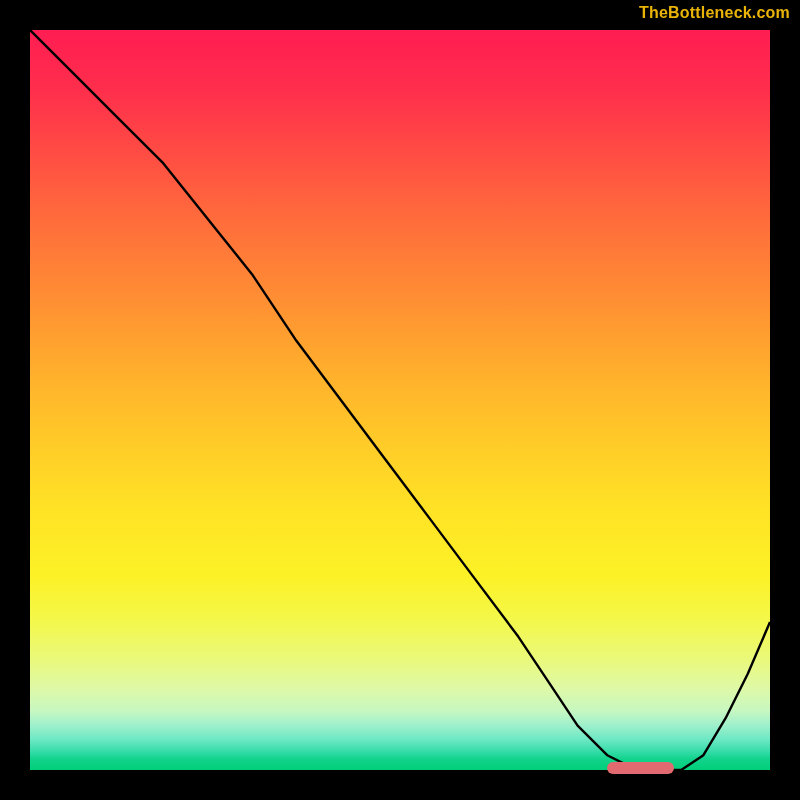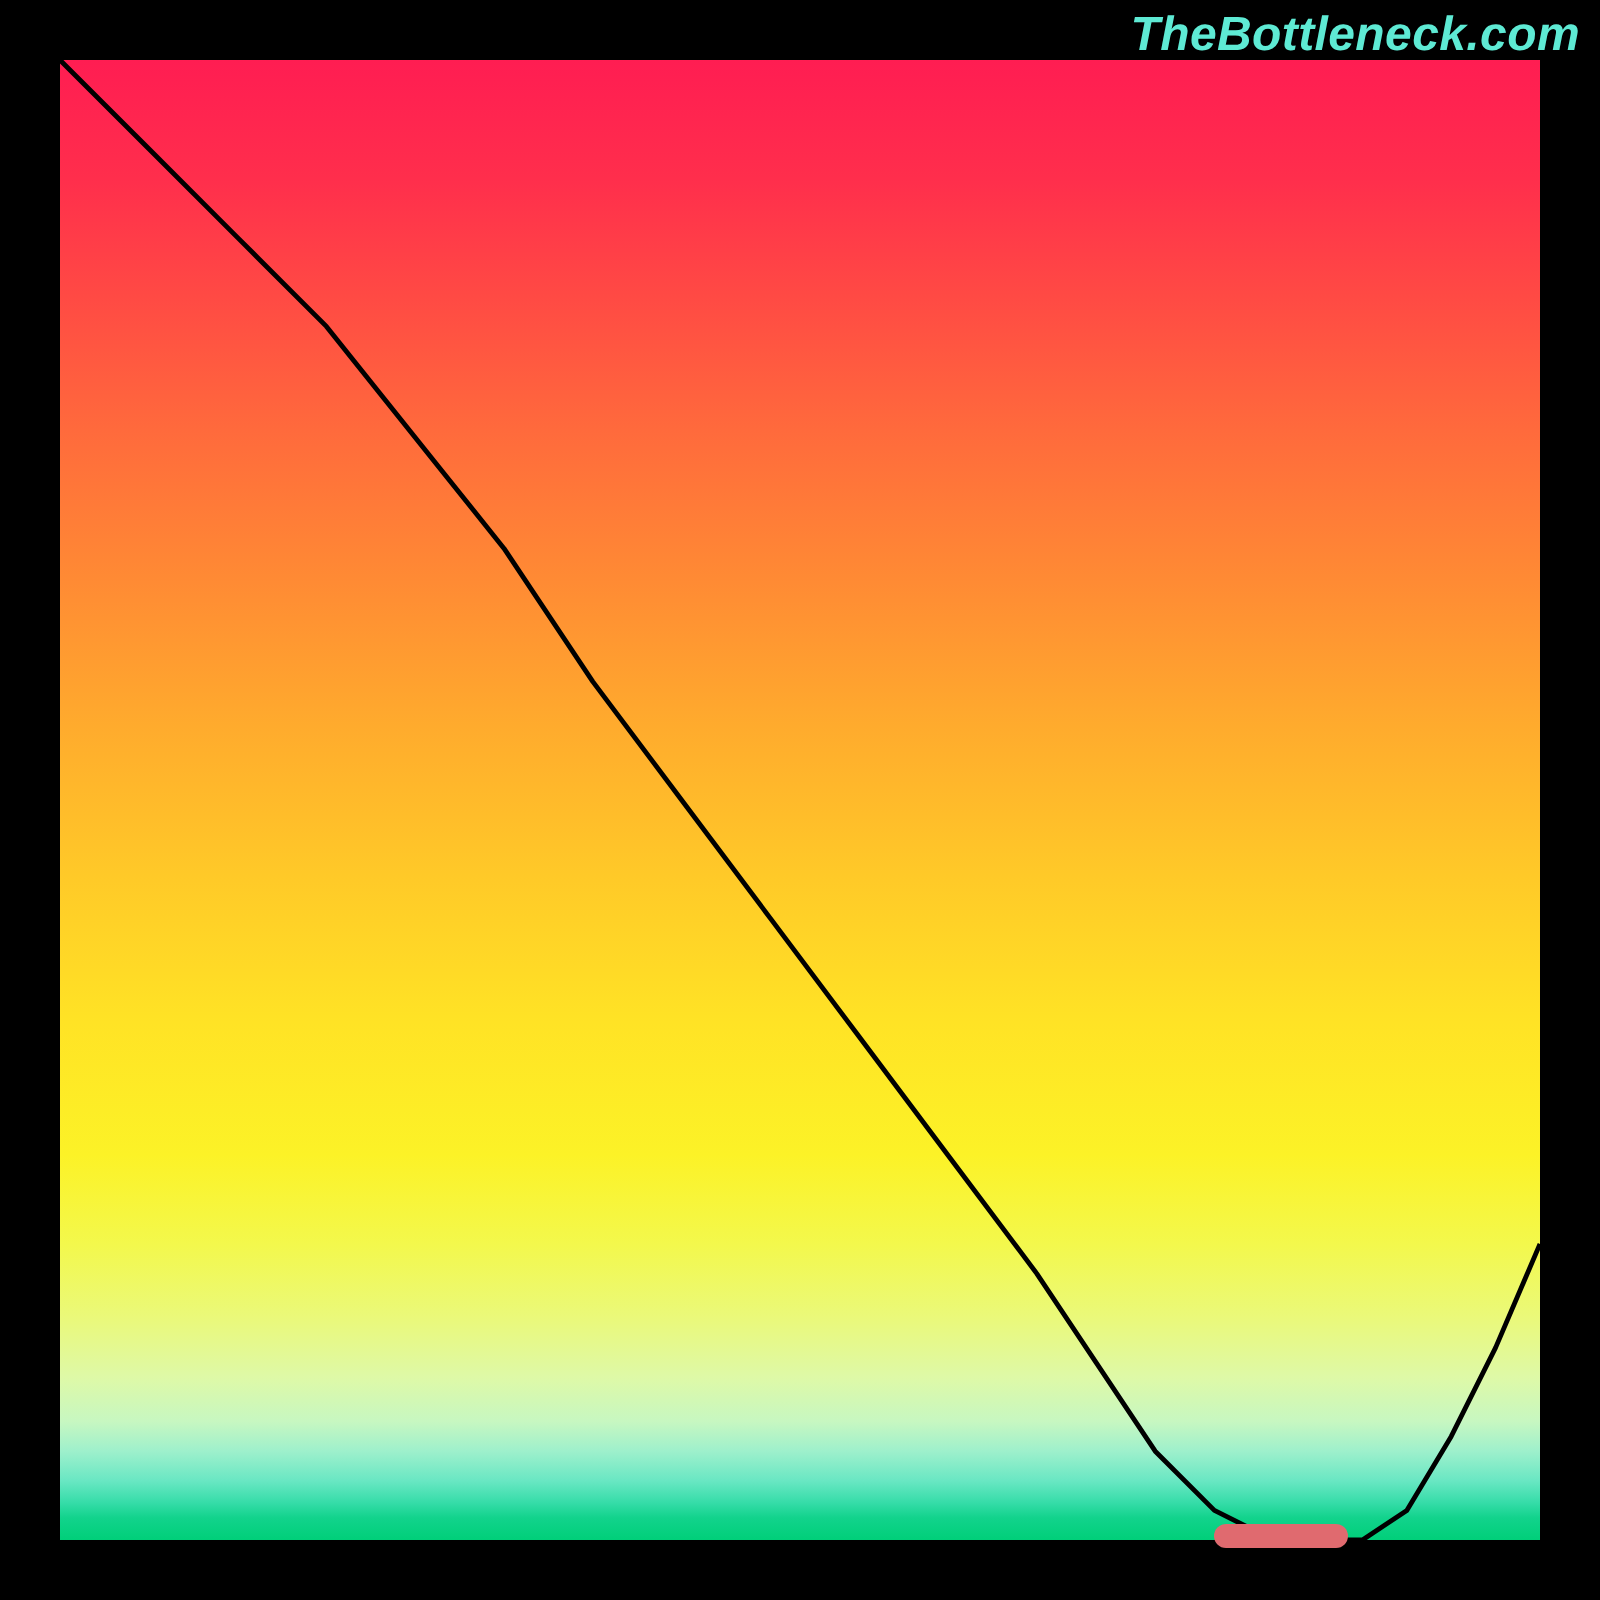--- a/index.html
+++ b/index.html
@@ -57,26 +57,25 @@
   .minimum-marker {
     position: absolute;
     height: 12px;
     border-radius: 6px;
     background: #e06a6f;
   }
   .watermark {
     position: absolute;
     top: 4px;
     right: 10px;
-    color: #5eead4;
-    font-size: 24px;
+    color: #eab308;
+    font-size: 16px;
     font-weight: 600;
     letter-spacing: 0.2px;
     user-select: none;
-    font-style: italic;
   }
 </style>
 </head>
 <body>
 
 <div class="canvas">
 
   <div class="plot-area">
     <div class="gradient-bg"></div>
 

